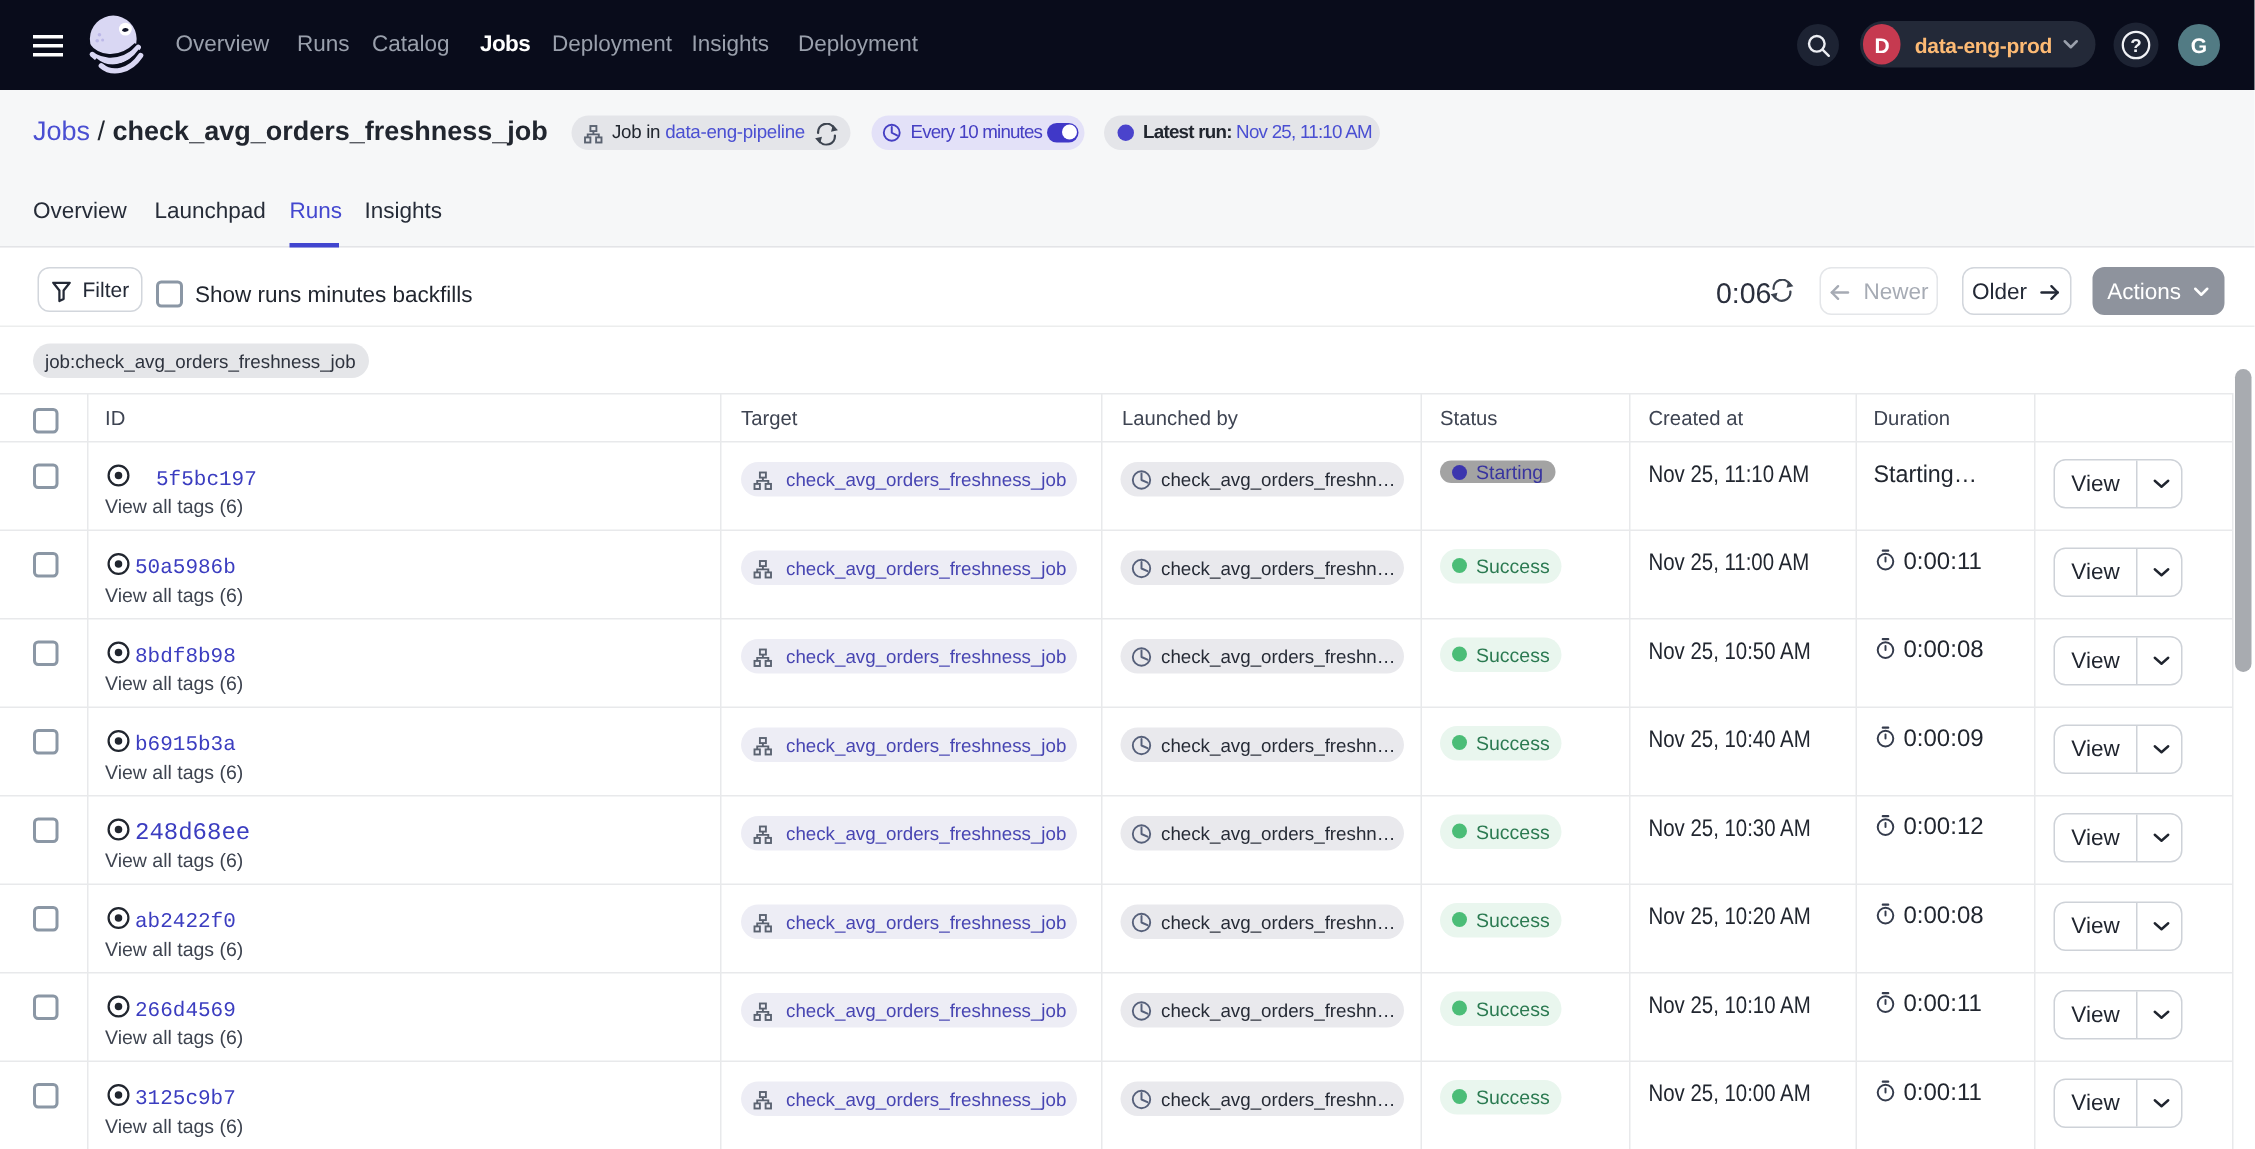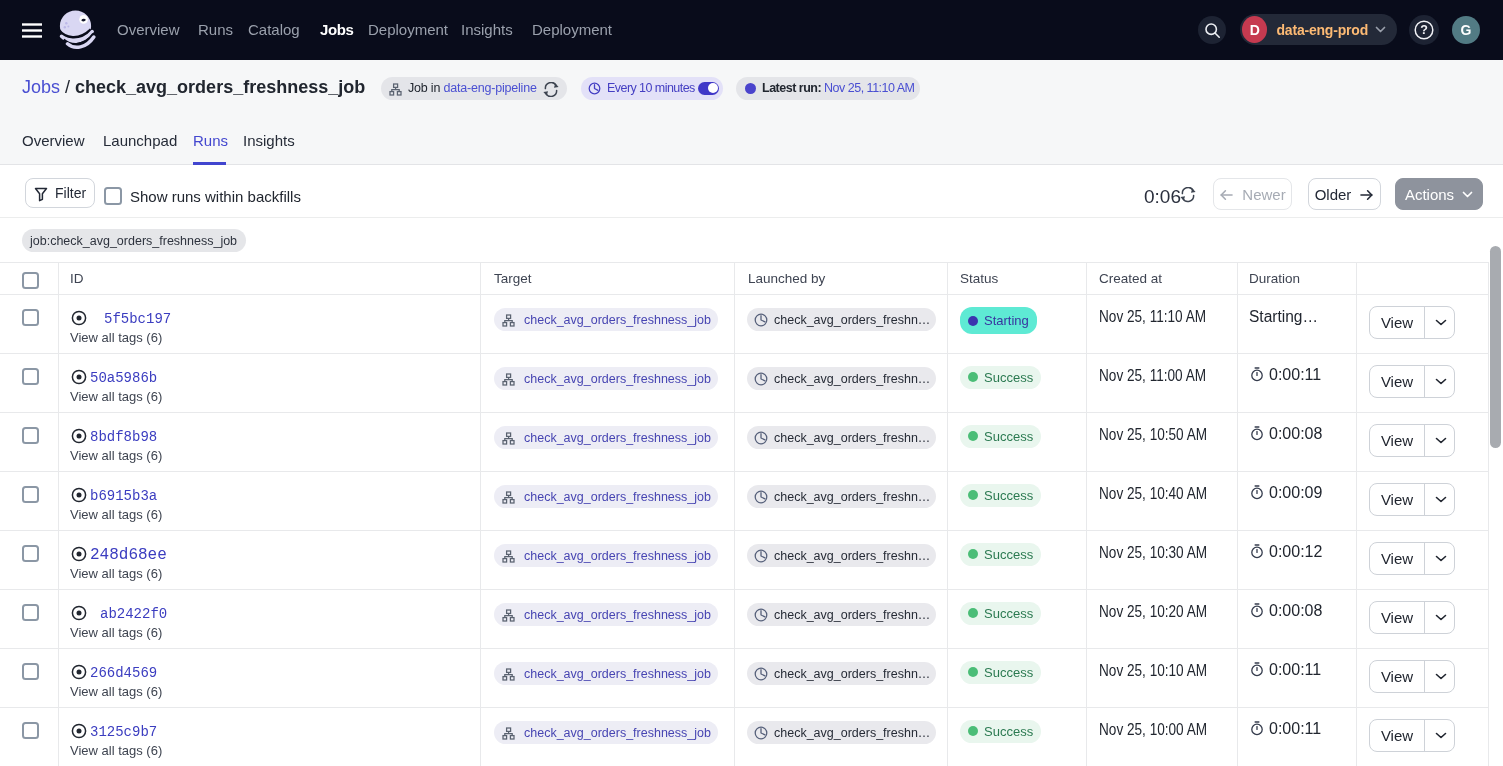--- a/index.html
+++ b/index.html
@@ -105,21 +105,21 @@
   </div>
 <div style="position:absolute;left:22px;top:132px;font-size:15px;font-weight:400;color:#262c38">Overview</div>
 <div style="position:absolute;left:103px;top:132px;font-size:15px;font-weight:400;color:#262c38">Launchpad</div>
 <div style="position:absolute;left:193px;top:132px;font-size:15px;font-weight:400;color:#4347cf">Runs</div>
 <div class="abs" style="left:193px;top:162px;width:33px;height:3px;background:#4145cf"></div>
 <div style="position:absolute;left:243px;top:132px;font-size:15px;font-weight:400;color:#262c38">Insights</div>
 <div class="btn" style="left:25px;top:178px;width:70px;height:30px;gap:7px;justify-content:flex-start;padding-left:8px"><svg width="14" height="15" viewBox="0 0 14 15" style="flex:none;margin-bottom:-2px">
       <path d="M1.5 1.5 h11 l-4.1 5.2 v5.6 l-2.8 1.4 V6.7 Z" fill="none" stroke="#232936" stroke-width="1.5" stroke-linejoin="round"></path>
     </svg>Filter</div>
 <div class="cb" style="left:104px;top:187px"></div>
-<div style="position:absolute;left:130px;top:188px;font-size:15px;color:#21262f">Show runs within backfills</div>
+<div style="position:absolute;left:130px;top:188px;font-size:15px;color:#21262f">Show runs minutes backfills</div>
 <div style="position:absolute;left:1144px;top:186px;font-size:19px;color:#2a2f3d">0:06</div>
 <div style="position:absolute;left:1180px;top:186px;"><svg width="16" height="16" viewBox="0 0 16 16" style="flex:none;margin-bottom:-3px">
       <g fill="none" stroke="#3d4450" stroke-width="1.5" stroke-linecap="round">
         <path d="M2.4 6.6 A 5.7 5.7 0 0 1 13.0 3.3"></path>
         <path d="M13.6 8.4 A 5.7 5.7 0 0 1 3.0 11.7"></path>
       </g>
       <path d="M12.3 1.2 L15.6 4.9 L11.0 5.8 Z" fill="#3d4450"></path>
       <path d="M3.7 13.8 L0.4 10.1 L5.0 9.2 Z" fill="#3d4450"></path>
     </svg></div>
 <div class="btn" style="left:1213px;top:178px;width:79px;height:32px;gap:8px;border-color:#e4e6e9;color:#a6abb4;font-size:15px"><svg width="15" height="12" viewBox="0 0 15 12" style="flex:none;margin-bottom:-1px">
@@ -183,21 +183,21 @@
       </svg>
       <span style="margin-left:9px;white-space:nowrap;color:#4745b2">check_avg_orders_freshness_job</span>
     </div>
     <div class="pill" style="left:747px;top:14px;width:189px;height:23px;background:#e9e9ed;padding:0 7px;font-size:12.5px;color:#262b36">
       <svg width="14" height="14" viewBox="0 0 14 14" style="flex:none;">
         <circle cx="7.0" cy="7.0" r="5.8" fill="none" stroke="#56607a" stroke-width="1.25"></circle>
         <path d="M7.0 2.7 V7.0 L11.0 8.8" fill="none" stroke="#56607a" stroke-width="1.3" stroke-linecap="round" stroke-linejoin="round"></path>
       </svg>
       <span style="margin-left:6px;white-space:nowrap">check_avg_orders_freshn…</span>
     </div>
-    <div class="pill" style="left:960px;top:13px;height:27px;background:#5eead4;padding:0 8px;gap:6px;font-size:13px;color:#38349f"><span style="width:10px;height:10px;border-radius:50%;background:#3b35ae;flex:none"></span>Starting</div>
+    <div class="pill" style="left:960px;top:13px;height:15px;background:#a3a3a3;padding:0 8px;gap:6px;font-size:13px;color:#38349f"><span style="width:10px;height:10px;border-radius:50%;background:#3b35ae;flex:none"></span>Starting</div>
     <div style="position:absolute;left:1099px;top:14px;font-size:16px;color:#21262f"><span style="display:inline-block;width:107px;transform:scaleX(.85);transform-origin:0 50%;white-space:nowrap">Nov 25, 11:10 AM</span></div>
     <div style="position:absolute;left:1249px;top:14px;font-size:16px;color:#21262f"><span style="display:inline-block;width:62px;transform:scaleX(.97);transform-origin:0 50%">Starting…</span></div>
     <div style="position:absolute;left:1369px;top:12px;width:86px;height:33px;border:1px solid #ced2d8;border-radius:8px;background:#fff">
       <div style="position:absolute;left:0;top:0;width:55px;height:31px;border-right:1px solid #ced2d8;display:flex;align-items:center;justify-content:center;font-size:15px;color:#20252f">View</div>
       <div style="position:absolute;left:56px;top:0;width:29px;height:31px;display:flex;align-items:center;justify-content:center">
         <svg width="12" height="7" viewBox="0 0 12 7" style="flex:none;">
           <path d="M1.5 1.5 L6.0 5.5 L10.5 1.5" fill="none" stroke="#20252f" stroke-width="1.6" stroke-linecap="round" stroke-linejoin="round"></path>
         </svg>
       </div>
     </div>
@@ -364,21 +364,21 @@
           <path d="M1.5 1.5 L6.0 5.5 L10.5 1.5" fill="none" stroke="#20252f" stroke-width="1.6" stroke-linecap="round" stroke-linejoin="round"></path>
         </svg>
       </div>
     </div>
   </div>
 <div class="abs" style="left:0;top:589px;width:1488px;height:59px">
     <div class="cb" style="left:22px;top:15px;width:17px;height:17px"></div>
     <div style="position:absolute;left:71px;top:14px"><svg width="16" height="17" viewBox="0 0 16 17" style="flex:none;margin-bottom:-3.5px">
         <circle cx="8" cy="9" r="6.6" fill="none" stroke="#21262f" stroke-width="1.5"></circle>
         <circle cx="8" cy="9" r="2.5" fill="#21262f"></circle>
-      </svg><span style="font-family:'Liberation Mono',monospace;font-size:14px;color:#3b3dc0;margin-left:13px;position:relative;top:1px">ab2422f0</span></div>
+      </svg><span style="font-family:'Liberation Mono',monospace;font-size:14px;color:#3b3dc0;margin-left:3px;position:relative;top:1px">ab2422f0</span></div>
     <div style="position:absolute;left:70px;top:35.5px;font-size:13px;color:#3e4450">View all tags (6)</div>
     <div class="pill" style="left:494px;top:14px;width:224px;height:23px;background:#ededf5;padding:0 8px;font-size:12.5px">
       <svg width="13" height="13" viewBox="0 0 13 13" style="flex:none;margin-bottom:-2px">
         <g fill="none" stroke="#5a6270" stroke-width="1.25">
           <rect x="4.6" y="1" width="4" height="3.4"></rect>
           <rect x="1" y="8.6" width="3.6" height="3.4"></rect>
           <rect x="8.4" y="8.6" width="3.6" height="3.4"></rect>
           <path d="M6.6 4.4 v2.2 M2.8 8.6 V6.6 h7.4 v2"></path>
         </g>
       </svg>

